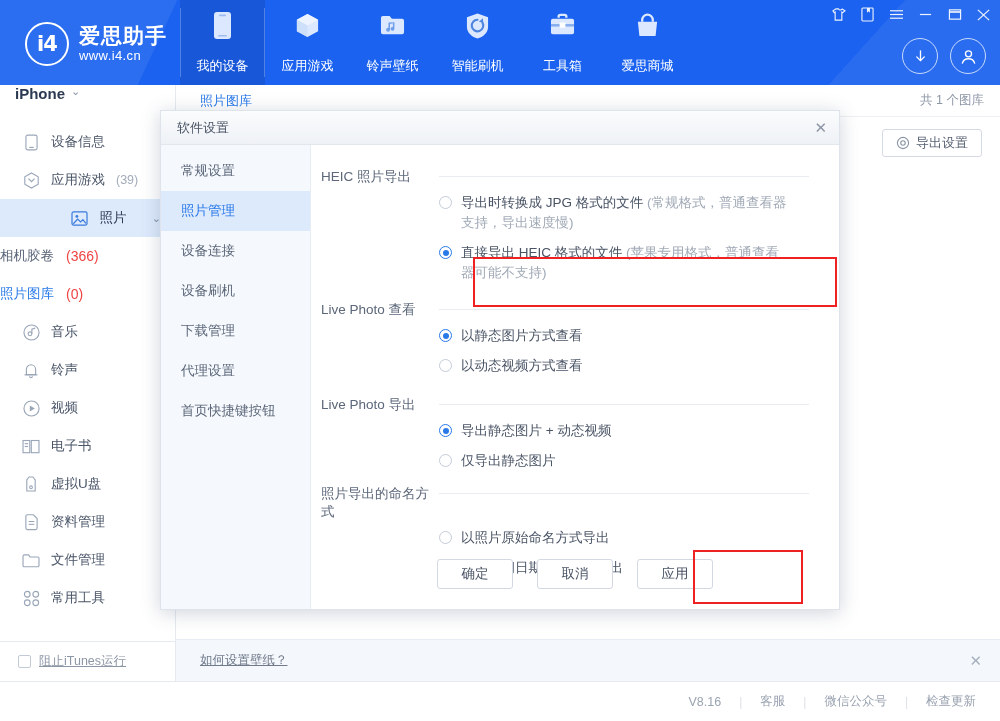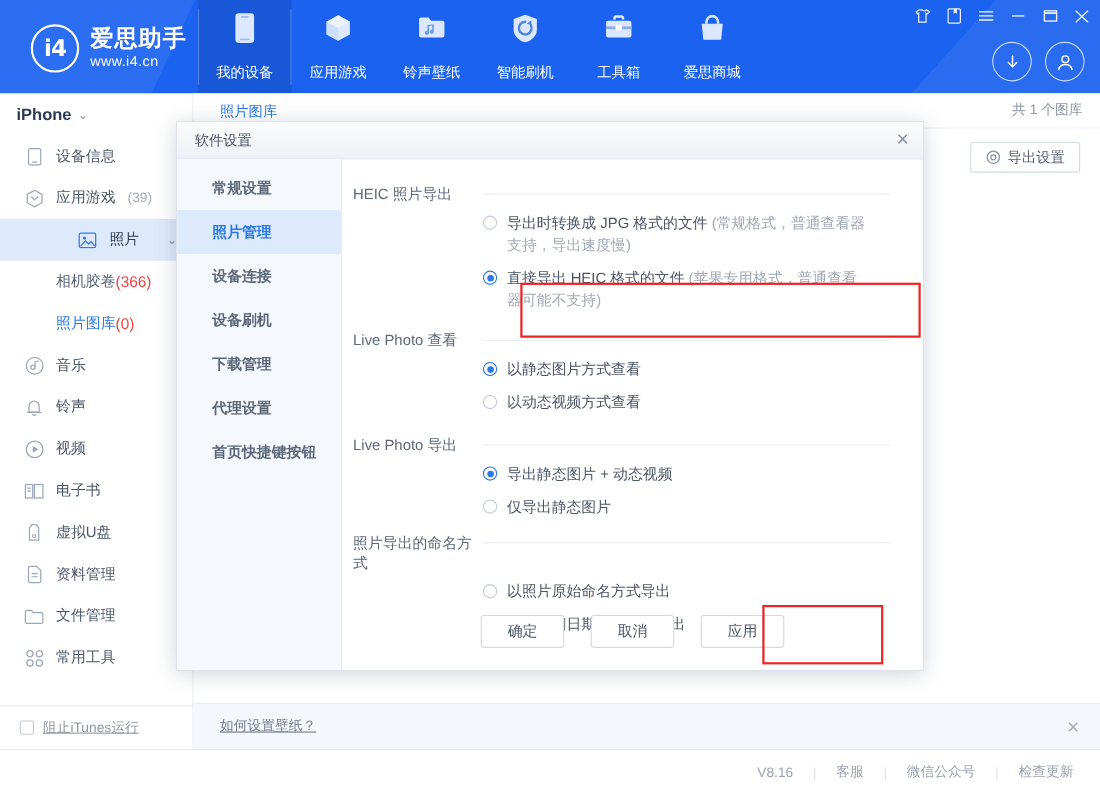--- a/index.html
+++ b/index.html
@@ -28,23 +28,23 @@
       linear-gradient(115deg, rgba(255,255,255,0.075) 0 17%, rgba(255,255,255,0) 17.1% 100%);
     pointer-events: none;
   }
   .topbar .diag2 {
     position: absolute; right: 0; top: 0; width: 260px; height: 85px;
     background:
       linear-gradient(132deg, rgba(255,255,255,0.0) 0 49%, rgba(255,255,255,0.065) 49.1% 100%);
     pointer-events: none;
   }
   .logo-wrap {
-    position: absolute; left: 28px; top: 16px;
+    position: absolute; left: 16px; top: 16px;
     width: 160px; height: 56px;
-    display: flex; align-items: center; gap: 10px;
+    display: flex; align-items: center; gap: 10px; justify-content: center;
   }
   .logo-circle {
     width: 44px; height: 44px; border-radius: 50%;
     border: 2.5px solid #fff;
     display: flex; align-items: center; justify-content: center;
     color: #fff; font-size: 21px; font-weight: bold;
     font-family: "DejaVu Sans", sans-serif;
     letter-spacing: -1px;
     flex: 0 0 auto;
   }
@@ -92,40 +92,40 @@
   }
 
   
   .sidebar {
     position: absolute; left: 0; top: 85px;
     width: 176px; height: 596px;
     background: #fff;
     border-right: 1px solid #e6eaf0;
   }
   .device-head {
-    height: 38px; display: flex; align-items: center; gap: 6px;
+    height: 38px; display: flex; gap: 6px;
     padding-left: 15px;
     color: #2b3a52; font-size: 15px; font-weight: bold;
   }
   .device-head .chev { color: #8a94a6; font-size: 11px; font-weight: normal; }
 
   .s-item {
     height: 38px; display: flex; align-items: center;
     padding-left: 22px; gap: 11px;
     color: #4b5668; font-size: 13.5px; cursor: pointer;
     position: relative;
   }
   .s-item .sic { width: 18px; height: 18px; display: flex; align-items: center; justify-content: center; color: #9aa6b8; flex: 0 0 18px; }
   .s-item .cnt { color: #a3acba; font-size: 12.5px; }
   .s-item.active { background: #ddeafc; color: #2b3a52; justify-content: center; }
   .s-item.active .sic { color: #3a7bdc; }
   .s-item .chev-r { position: absolute; right: 14px; color: #8a94a6; font-size: 11px; }
   .s-sub {
     height: 38px; display: flex; align-items: center;
-    padding-left: 51px; gap: 0;
+    gap: 12px;
     color: #5a6578; font-size: 13.5px; cursor: pointer;
   }
   .s-sub .cnt { color: #ef4444; font-size: 14px; }
   .s-sub.selected { color: #2979e8; }
 
   .sidebar-foot {
     position: absolute; left: 0; bottom: 0; width: 176px; height: 40px;
     border-top: 1px solid #e6eaf0;
     display: flex; align-items: center; padding-left: 18px; gap: 8px;
   }
@@ -204,21 +204,21 @@
 
   .modal-body { display: flex; height: 466px; }
   .m-nav {
     width: 150px; height: 466px;
     background: #f5f9fd;
     border-right: 1px solid #e8edf3;
     padding-top: 6px;
   }
   .m-nav-item {
     height: 40px; display: flex; align-items: center;
-    padding-left: 32px; color: #5c6779; font-size: 13.5px; cursor: pointer; font-weight: bold;
+    padding-left: 20px; color: #5c6779; font-size: 13.5px; cursor: pointer;
   }
   .m-nav-item.active { background: #ddeafc; color: #2979e8; }
 
   .m-main { flex: 1; padding: 22px 30px 0 10px; position: relative; }
 
   .sect { display: flex; align-items: flex-start; margin-bottom: 2px; }
   .sect-label {
     width: 118px; flex: 0 0 118px;
     color: #5c6779; font-size: 13.5px;
     padding-top: 1px; line-height: 18px;

